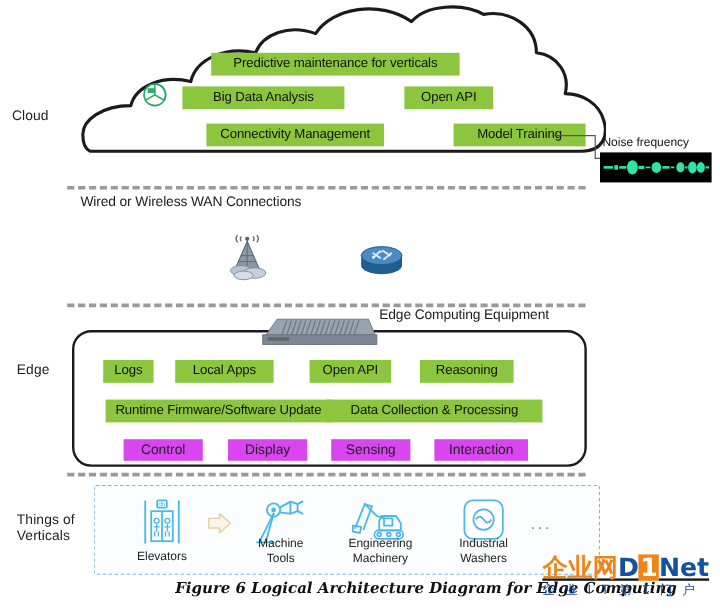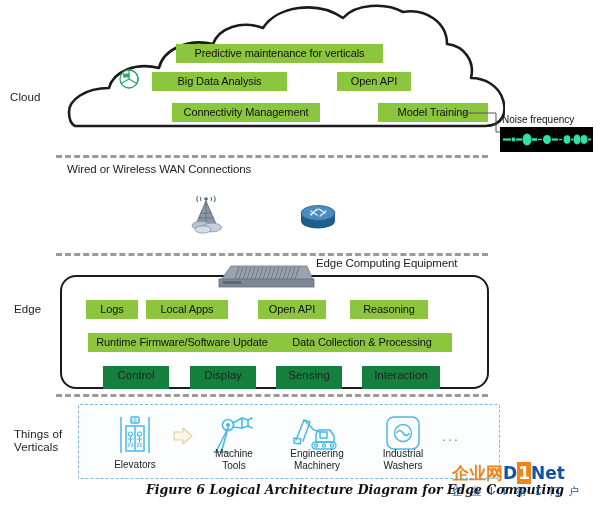--- a/index.html
+++ b/index.html
@@ -39,25 +39,25 @@
     color: #111;
     font-size: 11px;
     line-height: 19px;
     height: 19px;
     text-align: center;
     white-space: nowrap;
     letter-spacing: -0.1px;
   }
   .chip-gray {
     position: absolute;
-    background: #15803d;
+    background: #d946ef;
     color: #222;
     font-size: 11.5px;
     line-height: 18px;
-    height: 23px;
+    height: 18px;
     text-align: center;
     white-space: nowrap;
   }
 
   
   .plain {
     position: absolute;
     font-size: 11.5px;
     color: #1c1c1c;
     white-space: nowrap;
@@ -120,23 +120,24 @@
   }
 
   
   .wm {
     position: absolute;
     pointer-events: none;
   }
   .wm-main {
     font-family: "DejaVu Sans", sans-serif;
     font-weight: bold;
-    font-size: 17px;
+    font-size: 21px;
     line-height: 22px;
     white-space: nowrap;
+    text-decoration: underline;
   }
   .wm-cn { color: #F08419; }
   .wm-d { color: #1452A0; }
   .wm-one { color: #E8600C; }
   .wm-net { color: #1452A0; }
   .wm-sub {
     font-family: "DejaVu Sans", sans-serif;
     font-size: 10.5px;
     color: #1452A0;
     letter-spacing: 2.5px;
@@ -278,21 +279,21 @@
         <path d="M74 7 L70 19"></path>
       <path d="M78 7 L74 19"></path>
         <path d="M82 7 L78 19"></path>
         <path d="M86 7 L82 19"></path>
       <path d="M90 7 L86 19"></path>
     </g>
     <rect x="10" y="19" width="95" height="8" fill="#7e8894" stroke="#646d78" stroke-width="0.8"></rect>
     <rect x="14" y="21" width="18" height="3" fill="#5e6770"></rect>
   </svg>
 
-  <div class="chip" style="left:86px; top:300px; width:52px;">Logs</div>
+  <div class="chip" style="left:86px; top:300px; width:42px;">Logs</div>
   <div class="chip" style="left:146px; top:300px; width:82px;">Local Apps</div>
   <div class="chip" style="left:258px; top:300px; width:68px;">Open API</div>
   <div class="chip" style="left:350px; top:300px; width:78px;">Reasoning</div>
 
   <div class="chip" style="left:88px; top:333px; width:188px;">Runtime Firmware/Software Update</div>
   <div class="chip" style="left:272px; top:333px; width:180px;">Data Collection &amp; Processing</div>
 
   <div class="chip-gray" style="left:103px; top:366px; width:66px;">Control</div>
   <div class="chip-gray" style="left:190px; top:366px; width:66px;">Display</div>
   <div class="chip-gray" style="left:276px; top:366px; width:66px;">Sensing</div>

